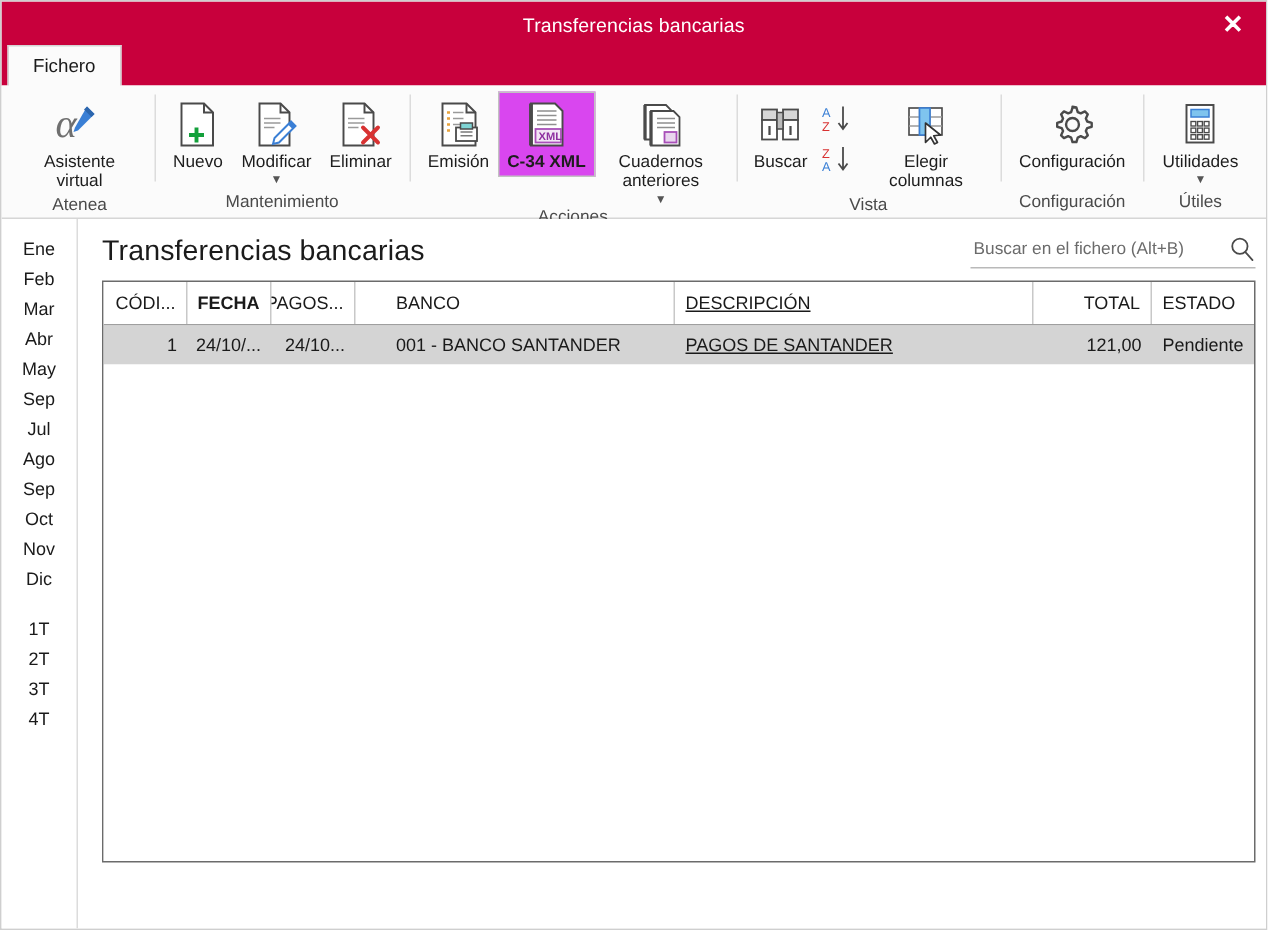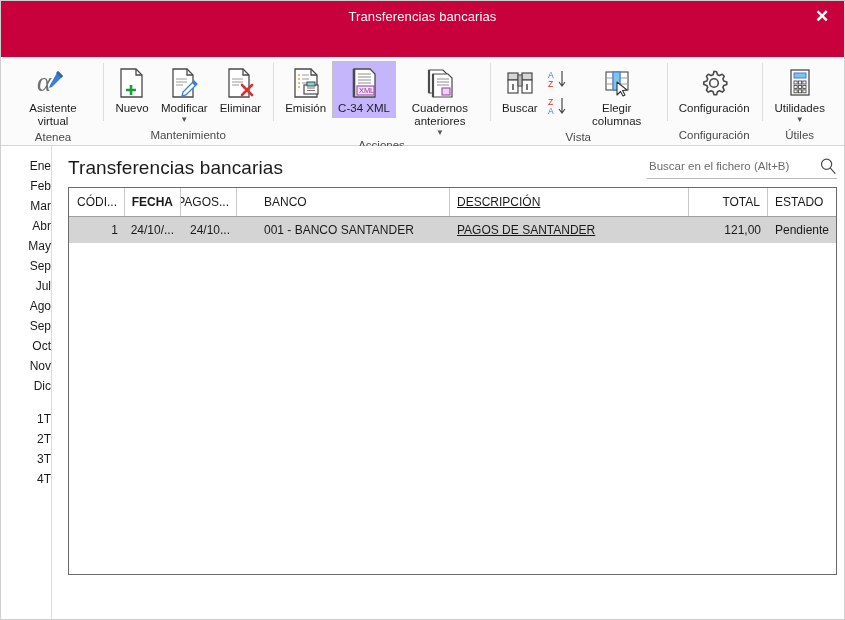--- a/index.html
+++ b/index.html
@@ -111,21 +111,21 @@
     display: flex;
     flex-direction: column;
     align-items: center;
     justify-content: flex-start;
     min-width: 46px;
     padding: 3px 5px 2px 5px;
     cursor: pointer;
     border: 1px solid transparent;
     text-align: center;
   }
-  .rbtn.selected { background: #c4b5fd; border-color: #c2c2c2; }
+  .rbtn.selected { background: #d946ef; border-color: #c2c2c2; font-weight: bold; }
   .rbtn .icon {
     height: 36px;
     display: flex; align-items: center; justify-content: center;
     margin-bottom: 1px;
   }
   .rbtn .lbl {
     font-size: 11.5px;
     color: #1d1d1d;
     line-height: 1.12;
     max-width: 76px;
@@ -172,21 +172,21 @@
     display: flex;
     flex-direction: column;
     align-items: center;
     flex: 0 0 51px;
   }
   .side-item {
     font-size: 12px;
     color: #1a1a1a;
     padding: 4px 0 4px 0;
     width: 100%;
-    text-align: right;
+    text-align: center;
     cursor: pointer;
     line-height: 1;
   }
   .side-gap { height: 13px; }
 
   
   .main {
     flex: 1;
     position: relative;
     padding: 10px 20px 0 16px;
@@ -287,20 +287,23 @@
   .c-est   { flex: 1 1 auto; }
 </style>
 </head>
 <body>
 
 <div id="app">
 
   <div class="titlebar">
     <div class="titlebar-text">Transferencias bancarias</div>
     <div class="close-btn">✕</div>
+    <div class="tabstrip">
+      <div class="tab">Fichero</div>
+    </div>
   </div>
 
   <div class="ribbon">
 
     <div class="rgroup">
       <div class="rgroup-items">
         <div class="rbtn wide">
           <span class="icon">
             <svg width="34" height="32" viewBox="0 0 34 32">
               <text x="1" y="24" font-family="Liberation Serif, serif" font-size="27" font-style="italic" fill="#6f6f6f">α</text>

